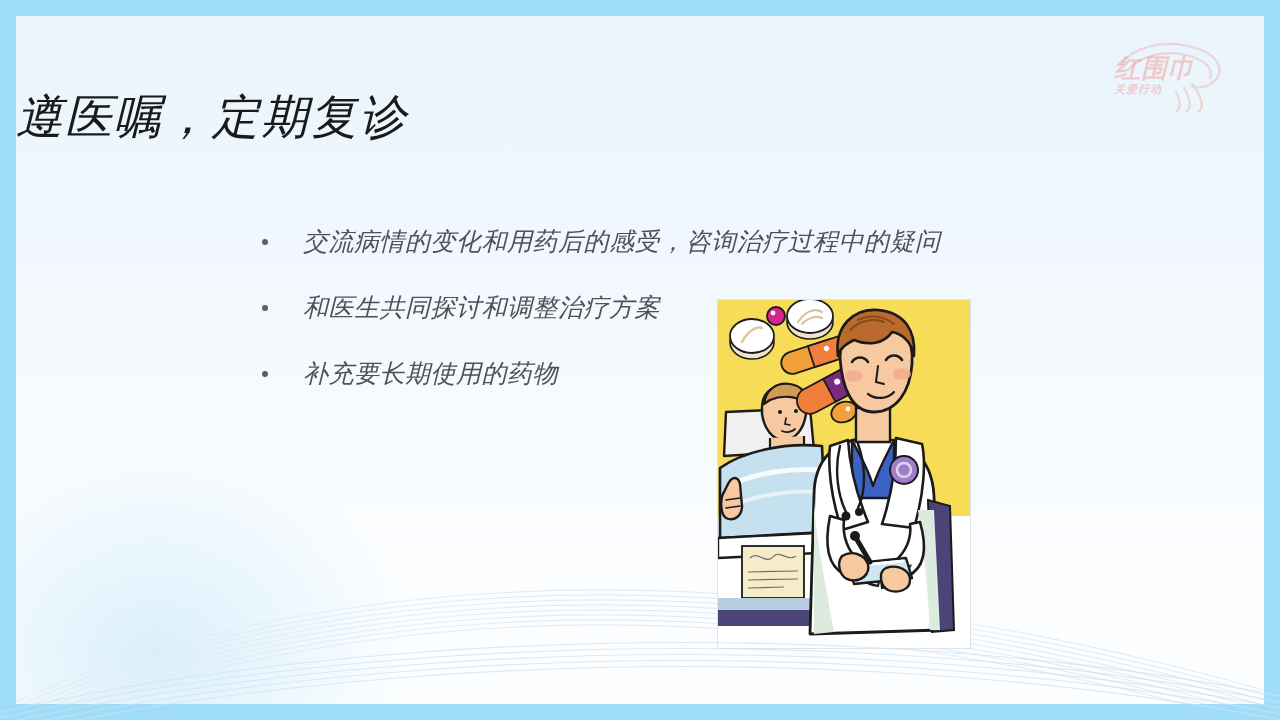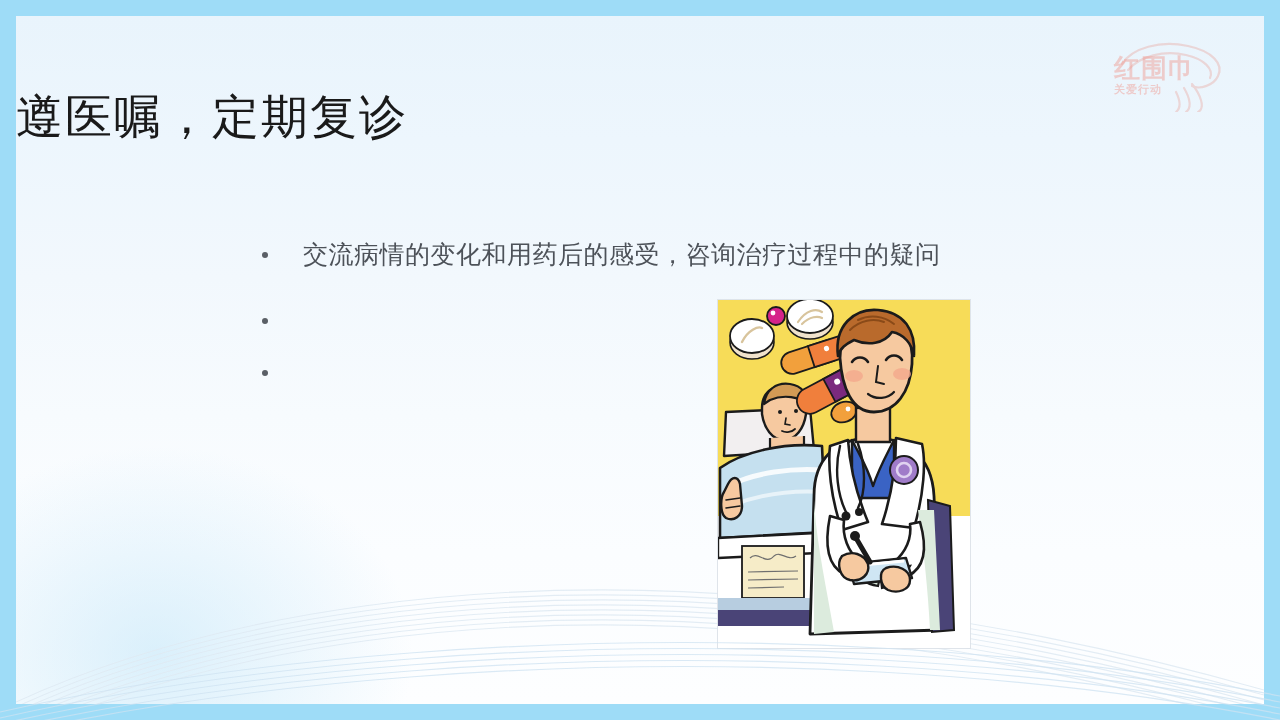--- a/index.html
+++ b/index.html
@@ -4,20 +4,21 @@
 <style>
   * { margin:0; padding:0; box-sizing:border-box; }
   html, body {
     width:1280px; height:720px; overflow:hidden;
     font-family:"Liberation Sans", "DejaVu Sans", sans-serif;
   }
   #slide {
     position:relative; width:1280px; height:720px;
     background:#9edcf7;
     overflow:hidden;
+    font-style:italic;
   }
   
   #panel {
     position:absolute;
     left:16px; top:16px; right:16px; bottom:16px;
     background:linear-gradient(to bottom,
         #e9f4fc 0%,
         #edf6fd 18%,
         #f2f8fd 38%,
         #f7fbfe 58%,
@@ -48,21 +49,21 @@
     position:absolute; left:0; right:0; top:70px;
     font-size:47px;
     letter-spacing:2px;
     color:#1a1a1a;
     font-weight:400;
     font-family:"DejaVu Sans","Liberation Sans",sans-serif;
   }
 
   
   #bullets {
-    position:absolute; left:246px; top:222px; width:760px;
+    position:absolute; left:246px; top:209px; width:760px;
   }
   .bullet-row {
     display:flex; align-items:flex-start;
     margin-bottom:32px;
   }
   .bullet-dot {
     width:6px; height:6px; border-radius:50%;
     background:#5a5f66;
     margin-top:14px; margin-right:35px;
     flex:0 0 auto;
@@ -121,23 +122,25 @@
 
     <div id="title">遵医嘱，定期复诊</div>
 
     <div id="bullets">
       <div class="bullet-row">
         <span class="bullet-dot"></span>
         <span class="bullet-text">交流病情的变化和用药后的感受，咨询治疗过程中的疑问</span>
       </div>
       <div class="bullet-row">
         <span class="bullet-dot"></span>
+        <span class="bullet-text">和医生共同探讨和调整治疗方案</span>
       </div>
       <div class="bullet-row">
         <span class="bullet-dot"></span>
+        <span class="bullet-text">补充要长期使用的药物</span>
       </div>
     </div>
 
     <div id="illus">
       <svg viewBox="0 0 252 348">
 
         <rect x="0" y="0" width="252" height="348" fill="#f7dc58"></rect>
 
         <rect x="0" y="300" width="252" height="48" fill="#ffffff"></rect>
         <rect x="0" y="296" width="252" height="22" fill="#ffffff"></rect>

